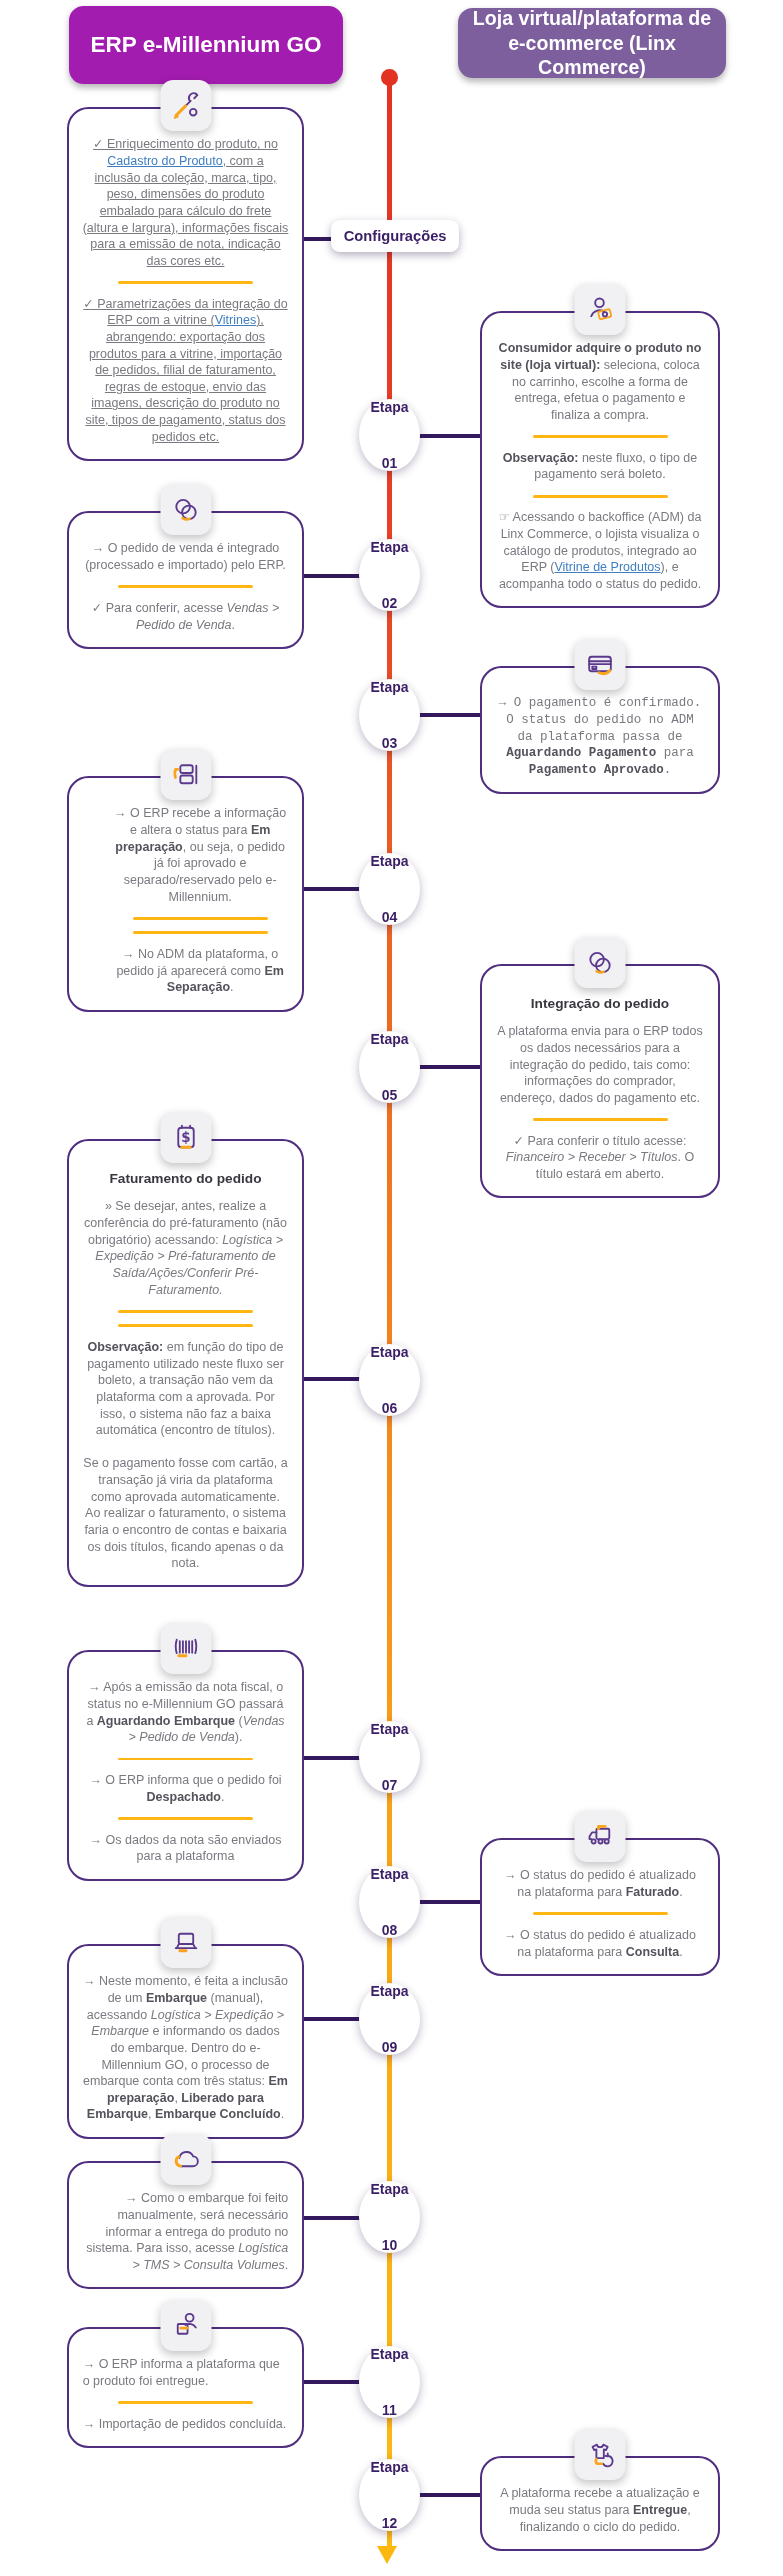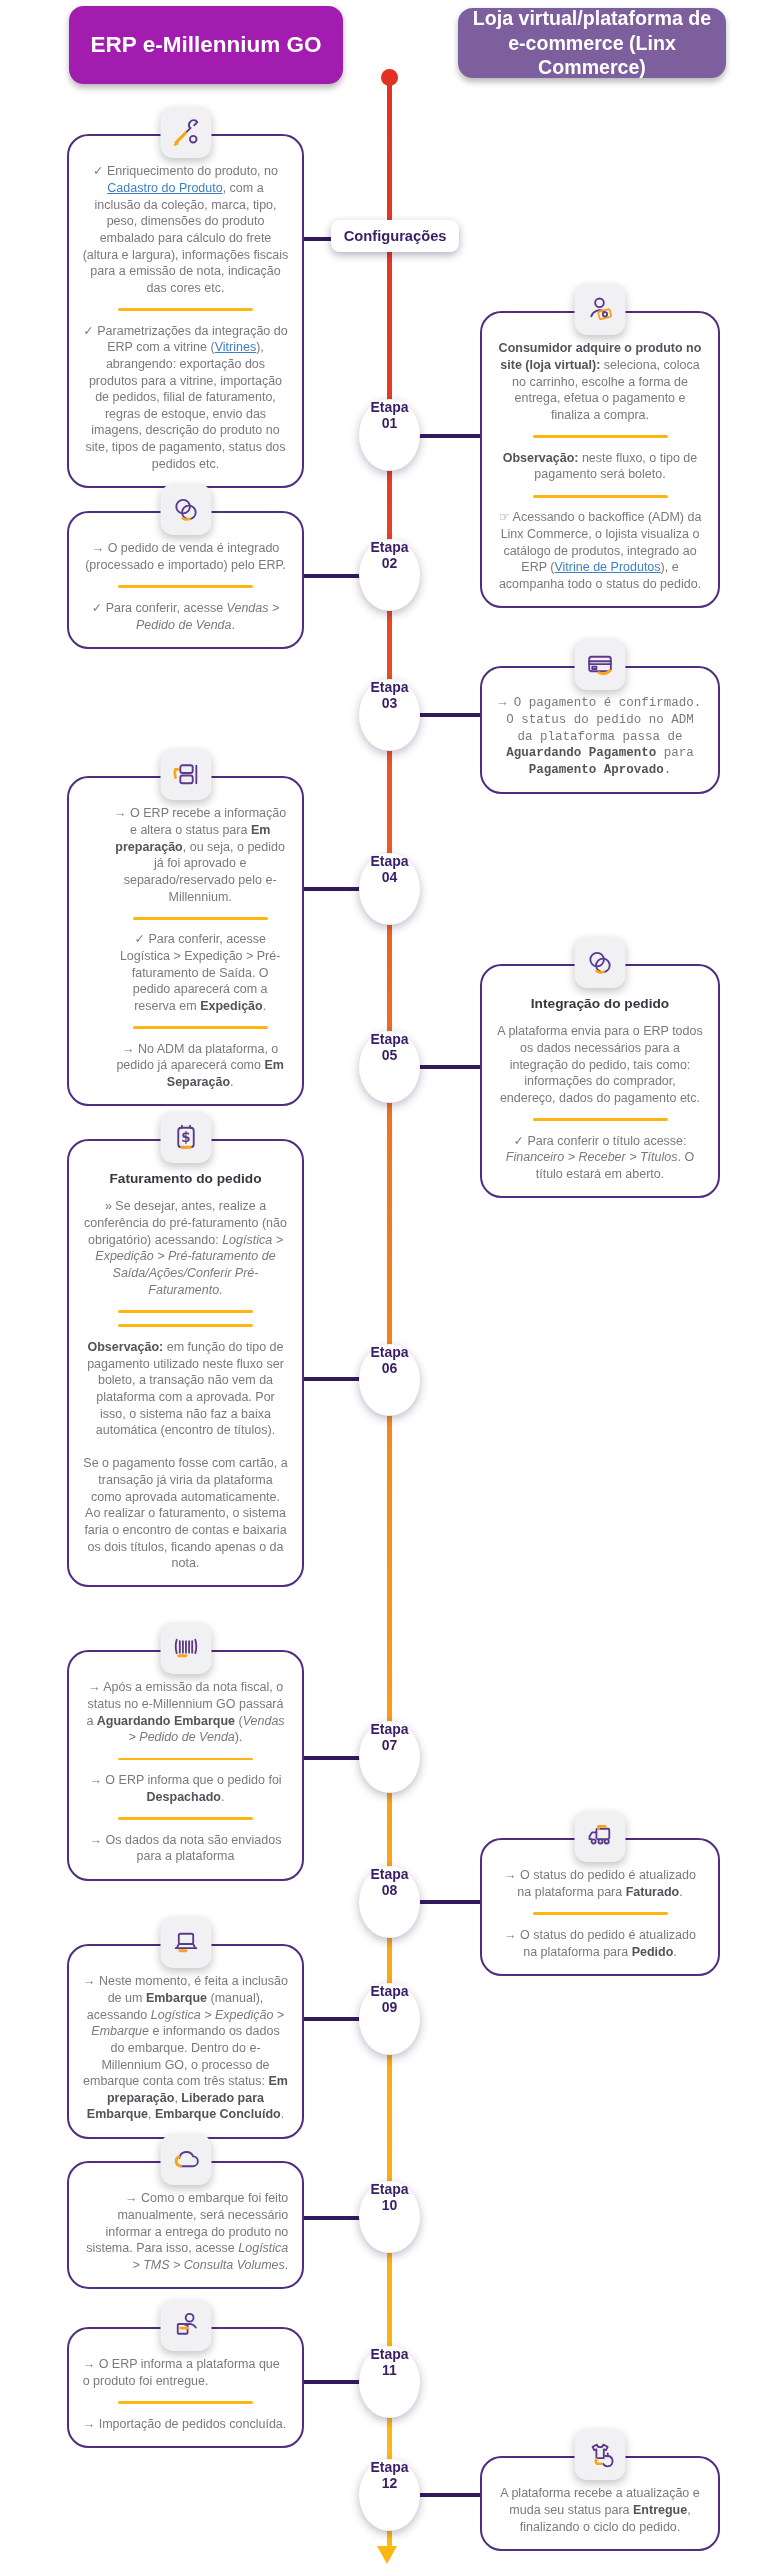--- a/index.html
+++ b/index.html
@@ -19,21 +19,21 @@
   .tl-dot{position:absolute;left:381px;top:69px;width:16.6px;height:16.6px;border-radius:50%;background:#e23322;z-index:2;}
   .tl-arrow{position:absolute;left:377px;top:2546px;width:0;height:0;z-index:2;
     border-left:10.8px solid transparent;border-right:10.8px solid transparent;border-top:18.6px solid #fcb80f;}
 
   .conn{position:absolute;height:3.9px;background:#31195c;border-radius:2px;z-index:2;}
 
   .config-pill{position:absolute;left:331px;top:220px;background:#fff;border-radius:8.8px;z-index:6;
     box-shadow:0 2.9px 8.8px rgba(40,20,70,.35);padding:7.8px 12.7px;font-weight:bold;color:#3b1f66;font-size:14.7px;}
 
   .node{position:absolute;left:359px;width:61px;height:72px;background:#fff;border-radius:50%;z-index:6;
-    box-shadow:0 2.9px 9.8px rgba(40,20,70,.3);display:flex;flex-direction:column;align-items:center;justify-content:flex-start;
+    box-shadow:0 2.9px 9.8px rgba(40,20,70,.3);display:flex;flex-direction:column;align-items:center;justify-content:space-between;
     color:#3b1f66;font-weight:bold;font-size:14px;line-height:1.15;}
 
   
   .card{position:absolute;width:237px;background:#fff;border:2px solid #4f2d7f;border-radius:21.5px;z-index:3;
     box-sizing:border-box;padding:27.4px 13.7px 13.7px;text-align:center;color:#7b7980;
     font-size:12.5px;line-height:1.33;}
   .card.right{left:480px;width:240px;}
   .card.left{left:67px;}
   .card.align-left{text-align:left;}
   .card b{color:#55525c;}
@@ -104,21 +104,21 @@
         <span>Etapa</span>
         <span>11</span>
       </div>
       <div class="node" style="top: 2459px;">
         <span>Etapa</span>
         <span>12</span>
       </div>
     </div>
   <div id="cards">
       <div class="conn" style="top: 237px; left: 300px; width: 90px;"></div>
-      <div class="card left" style="top: 134px;">
+      <div class="card left" style="top: 107px; text-decoration: underline;">
         <div class="icon-badge">
           <svg viewBox="0 0 32 32" fill="none" stroke="#5b3a8e" stroke-width="1.8" stroke-linecap="round" stroke-linejoin="round">
             <path d="M20.5 11.5 11 21"></path>
             <path d="M25.5 4.5a4.8 4.8 0 0 0-6.3 6.3"></path>
             <path d="M25.5 4.5 27 6l-3 3"></path>
             <circle cx="23" cy="22.5" r="3.2"></circle>
             <path d="M6.5 25.5 15.5 16.5" stroke="#f9a41b" stroke-width="3"></path>
             <path d="M6.5 25.5 5 28l3-1.2z" stroke="#f9a41b"></path>
           </svg>
         </div>
@@ -172,21 +172,20 @@
         <div class="icon-badge">
           <svg viewBox="0 0 32 32" fill="none" stroke="#5b3a8e" stroke-width="1.8" stroke-linecap="round" stroke-linejoin="round">
             <rect x="10.5" y="7" width="12" height="7.5" rx="2"></rect>
             <rect x="10.5" y="17" width="12" height="7.5" rx="2"></rect>
             <path d="M26 7.5v17"></path>
             <path d="M8 11h-2.2q-1.3 3 0 8" stroke="#f9a41b" stroke-width="2.6"></path>
           </svg>
         </div>
         <div class="seg">→ O ERP recebe a informação e altera o status para <b>Em preparação</b>, ou seja, o pedido já foi aprovado e separado/reservado pelo e-Millennium.</div>
         <div class="divider"></div>
-        <div class="seg">✓ Para conferir, acesse Logística &gt; Expedição &gt; Pré-faturamento de Saída. O pedido aparecerá com a reserva em <b>Expedição</b>.</div>
         <div class="divider"></div>
         <div class="seg">→ No ADM da plataforma, o pedido já aparecerá como <b>Em Separação</b>.</div>
       </div>
       <div class="conn" style="top: 1065px; left: 390px; width: 92px;"></div>
       <div class="card right" style="top: 964px;">
         <div class="icon-badge">
           <svg viewBox="0 0 32 32" fill="none" stroke="#5b3a8e" stroke-width="1.8" stroke-linecap="round" stroke-linejoin="round">
             <circle cx="13.2" cy="13.2" r="6.6"></circle>
             <circle cx="18.8" cy="18.8" r="6.6"></circle>
             <path d="M12.8 24.3q3.2 2.3 6.6.8" stroke="#f9a41b" stroke-width="2.6"></path>
@@ -235,21 +234,21 @@
             <rect x="12.5" y="8.5" width="12.5" height="10" rx="1.2"></rect>
             <path d="M12.5 12H8.3L5.8 16v2.5h2"></path>
             <circle cx="9.8" cy="20.8" r="2"></circle>
             <circle cx="16.5" cy="20.8" r="2"></circle>
             <circle cx="22.5" cy="20.8" r="2"></circle>
             <path d="M14.5 8.5v-2.3h6.5" stroke="#f9a41b" stroke-width="2.8"></path>
           </svg>
         </div>
         <div class="seg">→ O status do pedido é atualizado na plataforma para <b>Faturado</b>.</div>
         <div class="divider"></div>
-        <div class="seg">→ O status do pedido é atualizado na plataforma para <b>Pedido</b>.</div>
+        <div class="seg">→ O status do pedido é atualizado na plataforma para <b>Consulta</b>.</div>
       </div>
       <div class="conn" style="top: 2017px; left: 300px; width: 90px;"></div>
       <div class="card left" style="top: 1944px;">
         <div class="icon-badge">
           <svg viewBox="0 0 32 32" fill="none" stroke="#5b3a8e" stroke-width="1.8" stroke-linecap="round" stroke-linejoin="round">
             <rect x="9" y="7.5" width="14" height="10" rx="1.6"></rect>
             <path d="M7 21.5 9 17.5M25 21.5 23 17.5M6 21.5h20"></path>
             <path d="M10 24h6" stroke="#f9a41b" stroke-width="2.8"></path>
           </svg>
         </div>

